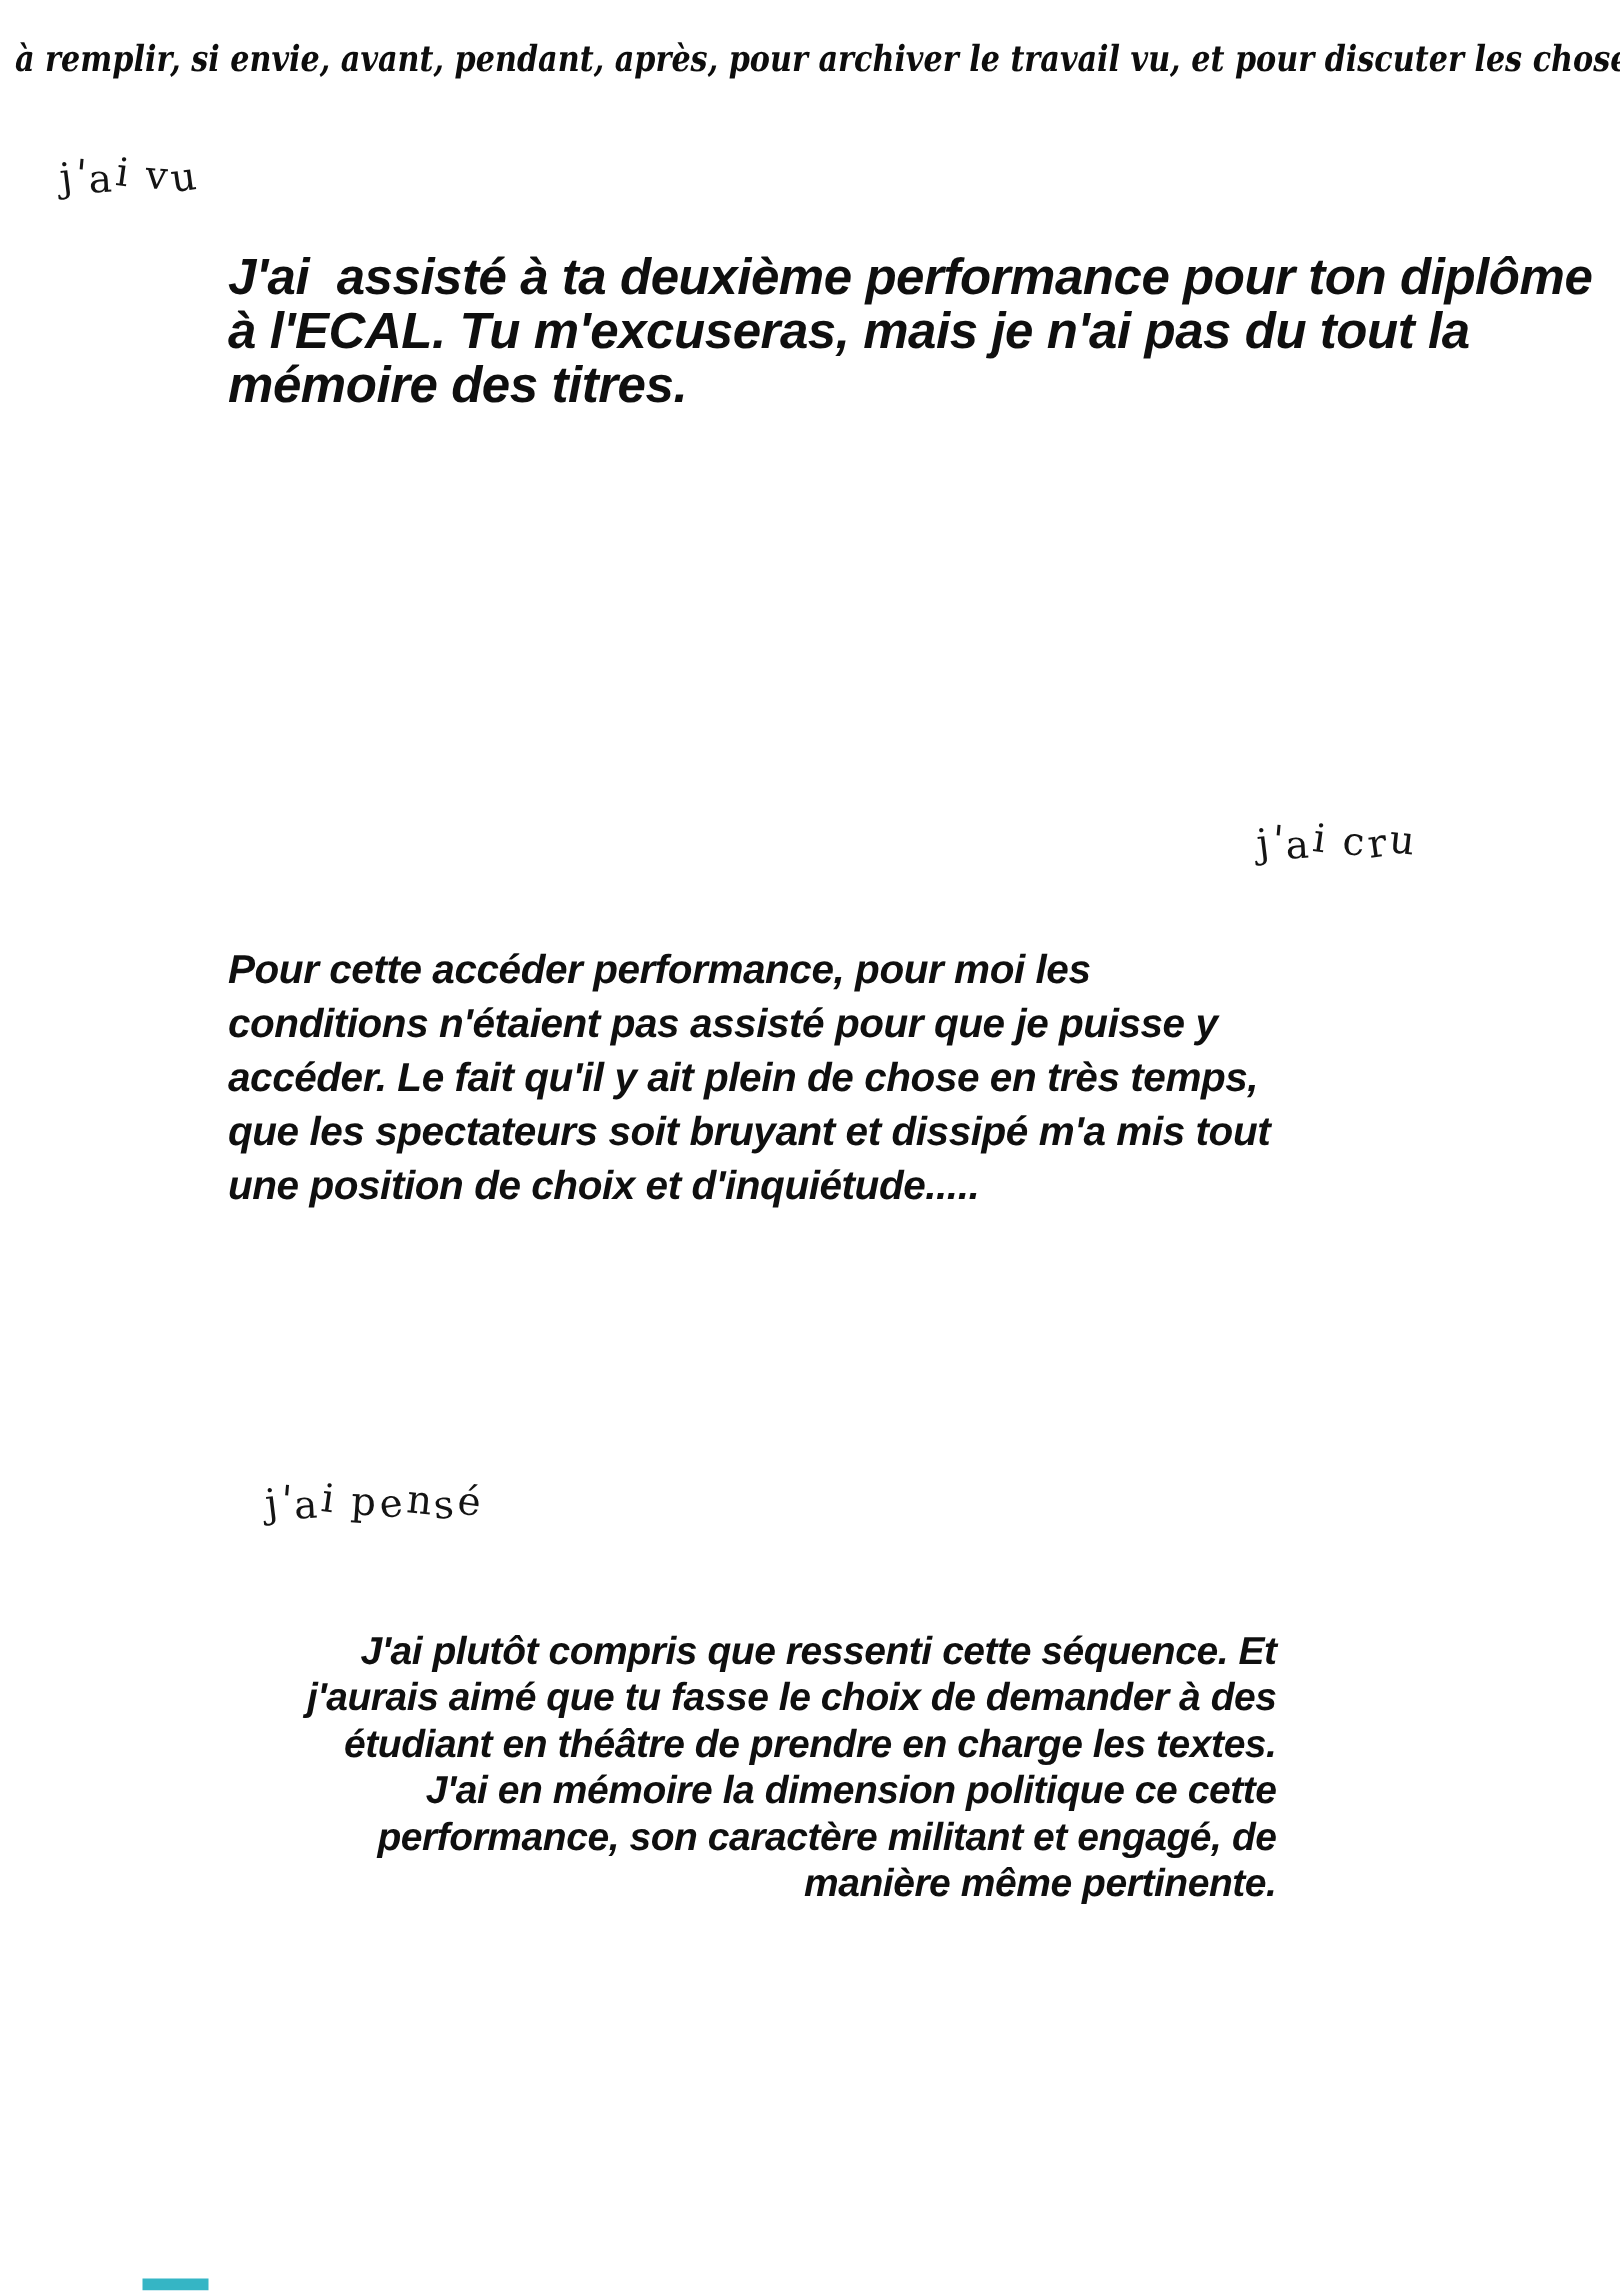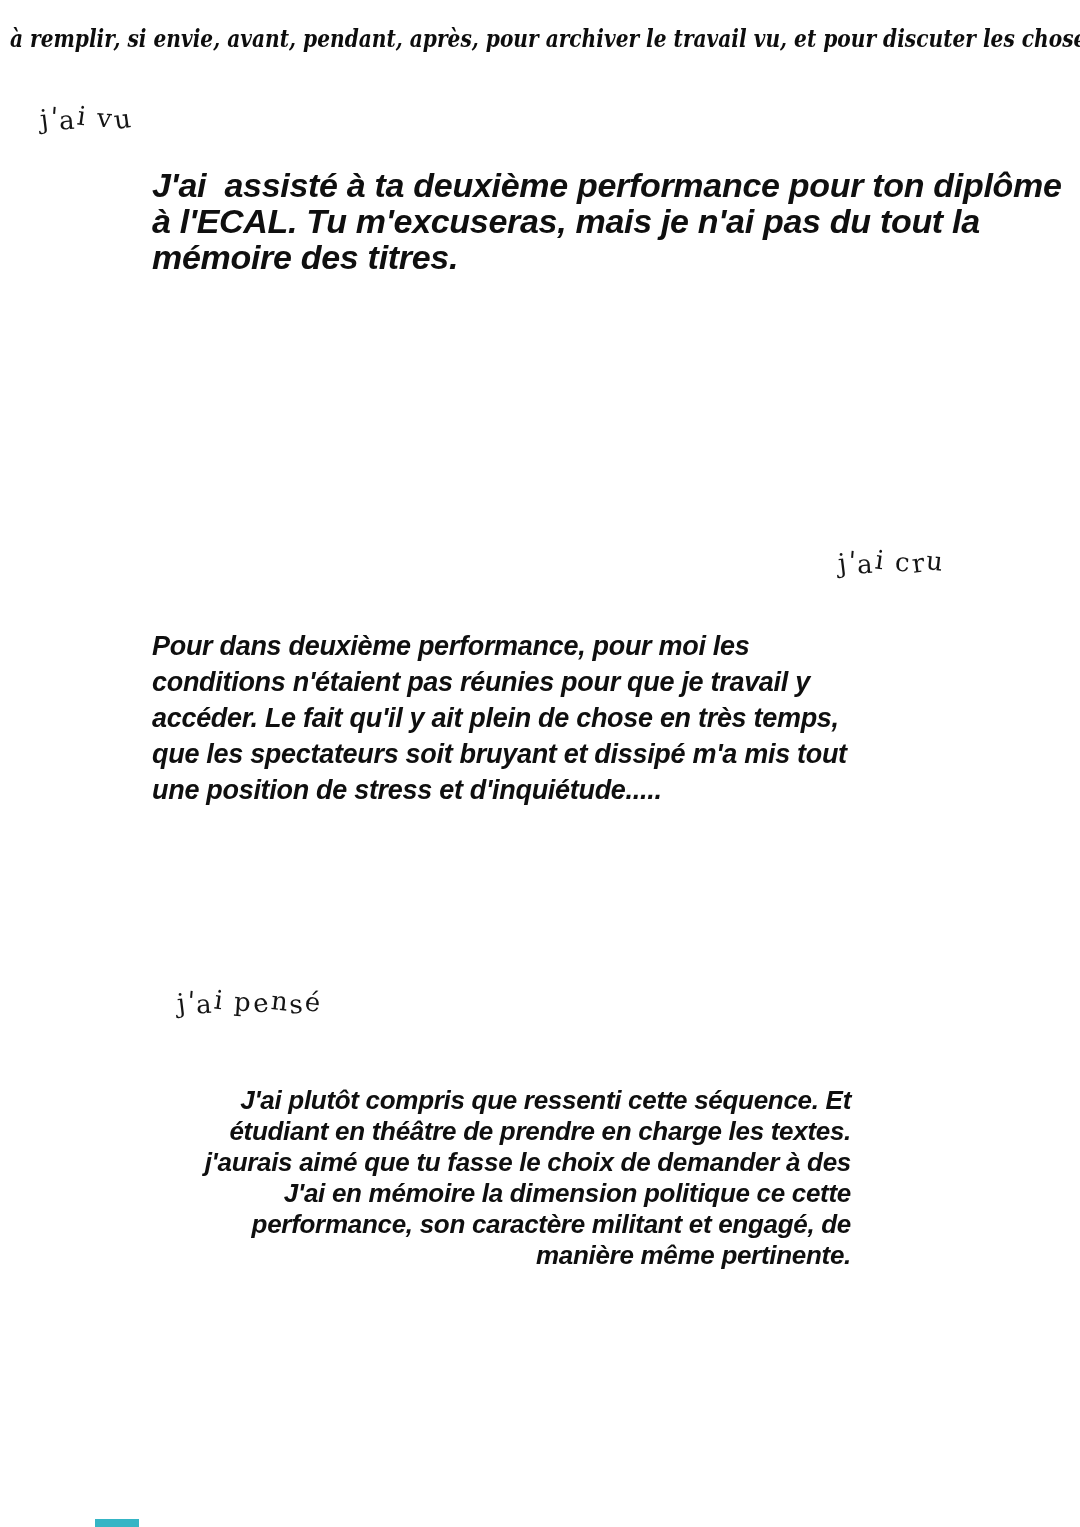--- a/index.html
+++ b/index.html
@@ -77,33 +77,33 @@
 
   <div class="para para-1">
     <div class="line">J'ai  assisté à ta deuxième performance pour ton diplôme</div>
     <div class="line">à l'ECAL. Tu m'excuseras, mais je n'ai pas du tout la</div>
     <div class="line">mémoire des titres.</div>
   </div>
 
   <div class="hand label-cru"><span style="transform: rotate(-7deg) translateY(0px);">j</span><span style="transform: rotate(5deg) translateY(-2px);">'</span><span style="transform: rotate(-3deg) translateY(1px);">a</span><span style="transform: rotate(8deg) translateY(-3px);">i</span><span style="transform: rotate(-6deg) translateY(2px); width: 0.4em;"> </span><span style="transform: rotate(4deg) translateY(-1px);">c</span><span style="transform: rotate(-8deg) translateY(0px);">r</span><span style="transform: rotate(6deg) translateY(-2px);">u</span></div>
 
   <div class="para para-2">
-    <div class="line">Pour dans deuxième performance, pour moi les</div>
-    <div class="line">conditions n'étaient pas réunies pour que je travail y</div>
+    <div class="line">Pour cette accéder performance, pour moi les</div>
+    <div class="line">conditions n'étaient pas assisté pour que je puisse y</div>
     <div class="line">accéder. Le fait qu'il y ait plein de chose en très temps,</div>
     <div class="line">que les spectateurs soit bruyant et dissipé m'a mis tout</div>
-    <div class="line">une position de stress et d'inquiétude.....</div>
+    <div class="line">une position de choix et d'inquiétude.....</div>
   </div>
 
   <div class="hand label-pense"><span style="transform: rotate(-7deg) translateY(0px);">j</span><span style="transform: rotate(5deg) translateY(-2px);">'</span><span style="transform: rotate(-3deg) translateY(1px);">a</span><span style="transform: rotate(8deg) translateY(-3px);">i</span><span style="transform: rotate(-6deg) translateY(2px); width: 0.4em;"> </span><span style="transform: rotate(4deg) translateY(-1px);">p</span><span style="transform: rotate(-8deg) translateY(0px);">e</span><span style="transform: rotate(6deg) translateY(-2px);">n</span><span style="transform: rotate(-5deg) translateY(1px);">s</span><span style="transform: rotate(7deg) translateY(-1px);">é</span></div>
 
   <div class="para para-3">
     <div class="line">J'ai plutôt compris que ressenti cette séquence. Et</div>
+    <div class="line">j'aurais aimé que tu fasse le choix de demander à des</div>
     <div class="line">étudiant en théâtre de prendre en charge les textes.</div>
-    <div class="line">j'aurais aimé que tu fasse le choix de demander à des</div>
     <div class="line">J'ai en mémoire la dimension politique ce cette</div>
     <div class="line">performance, son caractère militant et engagé, de</div>
     <div class="line">manière même pertinente.</div>
   </div>
 
   <div class="accent-bar" style="background: rgb(53, 181, 197);"></div>
 
 </div>
 
 </body></html>

